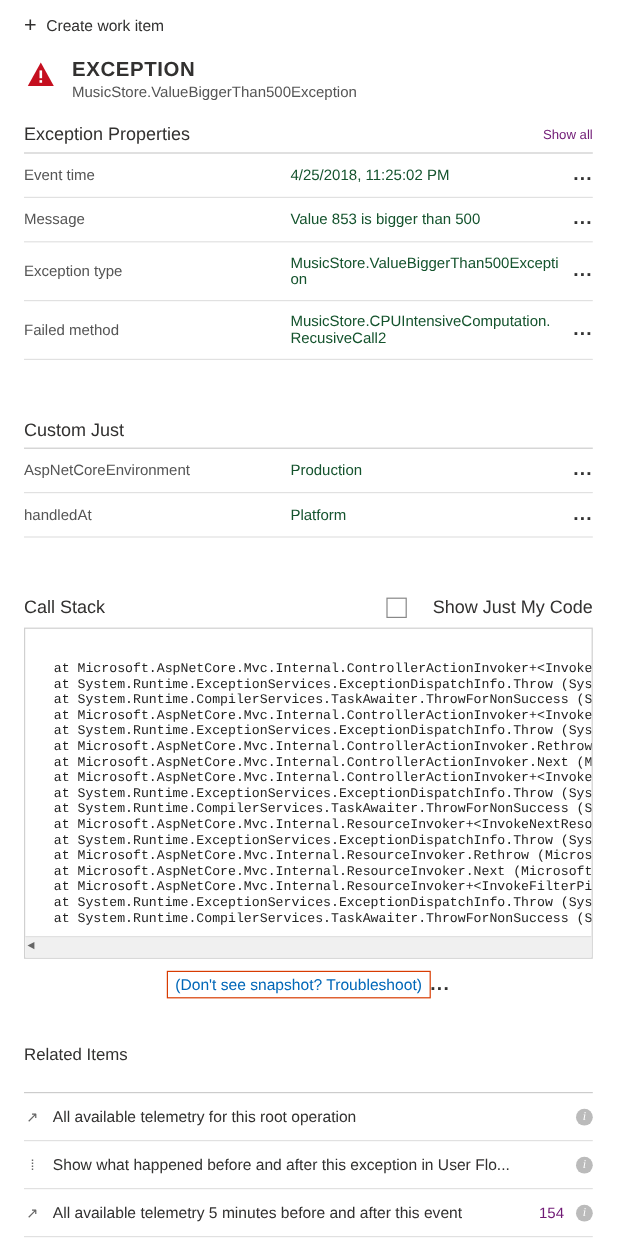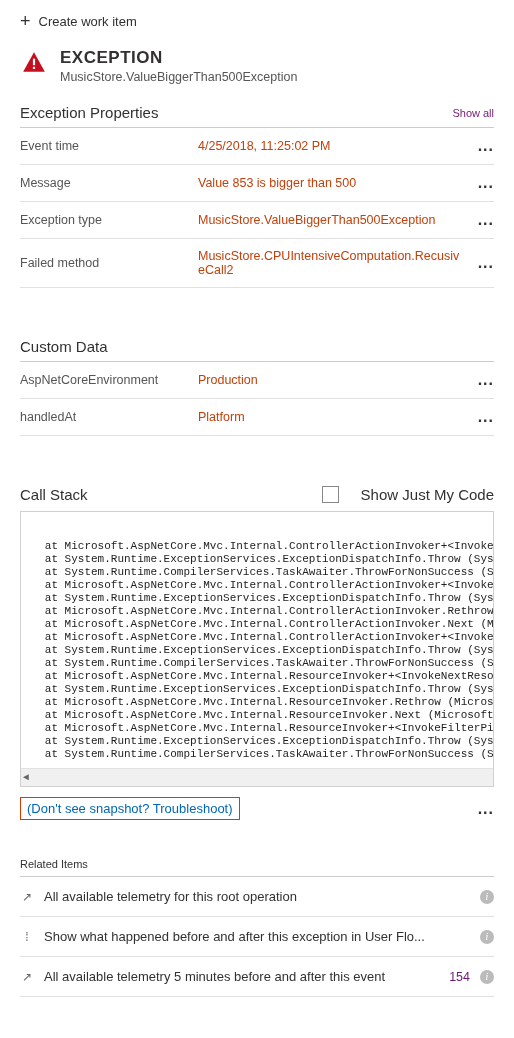--- a/index.html
+++ b/index.html
@@ -72,22 +72,23 @@
   }
   .prop-row .k {
     flex: 0 0 170px;
     font-size: 12.5px;
     color: #555;
     word-break: break-word;
   }
   .prop-row .v {
     flex: 1;
     font-size: 12.5px;
-    color: #c2410c;
+    color: #14532d;
     word-break: break-word;
+    margin-left: 44px;
   }
   .prop-row .dots {
     flex: 0 0 20px;
     font-size: 16px;
     font-weight: bold;
     color: #333;
     text-align: right;
     line-height: 1;
     cursor: pointer;
     letter-spacing: 1px;
@@ -137,38 +138,38 @@
     align-items: center;
     justify-content: flex-start;
     padding: 0 2px;
   }
   .stack-scroll .arrow {
     font-size: 10px;
     color: #666;
   }
   .troubleshoot-row {
     display: flex;
-    justify-content: space-between;
+    justify-content: center;
     align-items: center;
     margin-top: 10px;
   }
   .troubleshoot-link {
     color: #0067b8;
     font-size: 13px;
     border: 1px solid #d83b01;
     padding: 3px 6px;
   }
   .related {
     padding: 10px 20px 20px 20px;
   }
   .related h2 {
-    font-size: 11px;
+    font-size: 14px;
     font-weight: 400;
     border-bottom: 1px solid #ccc;
-    padding-bottom: 6px;
+    padding-bottom: 24px;
   }
   .rel-row {
     display: flex;
     align-items: center;
     padding: 12px 0;
     border-bottom: 1px solid #e1e1e1;
     gap: 10px;
     font-size: 13px;
   }
   .rel-row .ric {
@@ -244,21 +245,21 @@
         <span class="v">MusicStore.CPUIntensiveComputation.RecusiveCall2</span>
         <span class="dots">...</span>
       </div>
     </div>
 </div>
 
 <div class="gap"></div>
 
 <div class="section">
   <div class="section-head">
-    <h2>Custom Data</h2>
+    <h2>Custom Just</h2>
   </div>
   <div id="cd-rows">
       <div class="prop-row">
         <span class="k">AspNetCoreEnvironment</span>
         <span class="v">Production</span>
         <span class="dots">...</span>
       </div>
       <div class="prop-row">
         <span class="k">handledAt</span>
         <span class="v">Platform</span>

